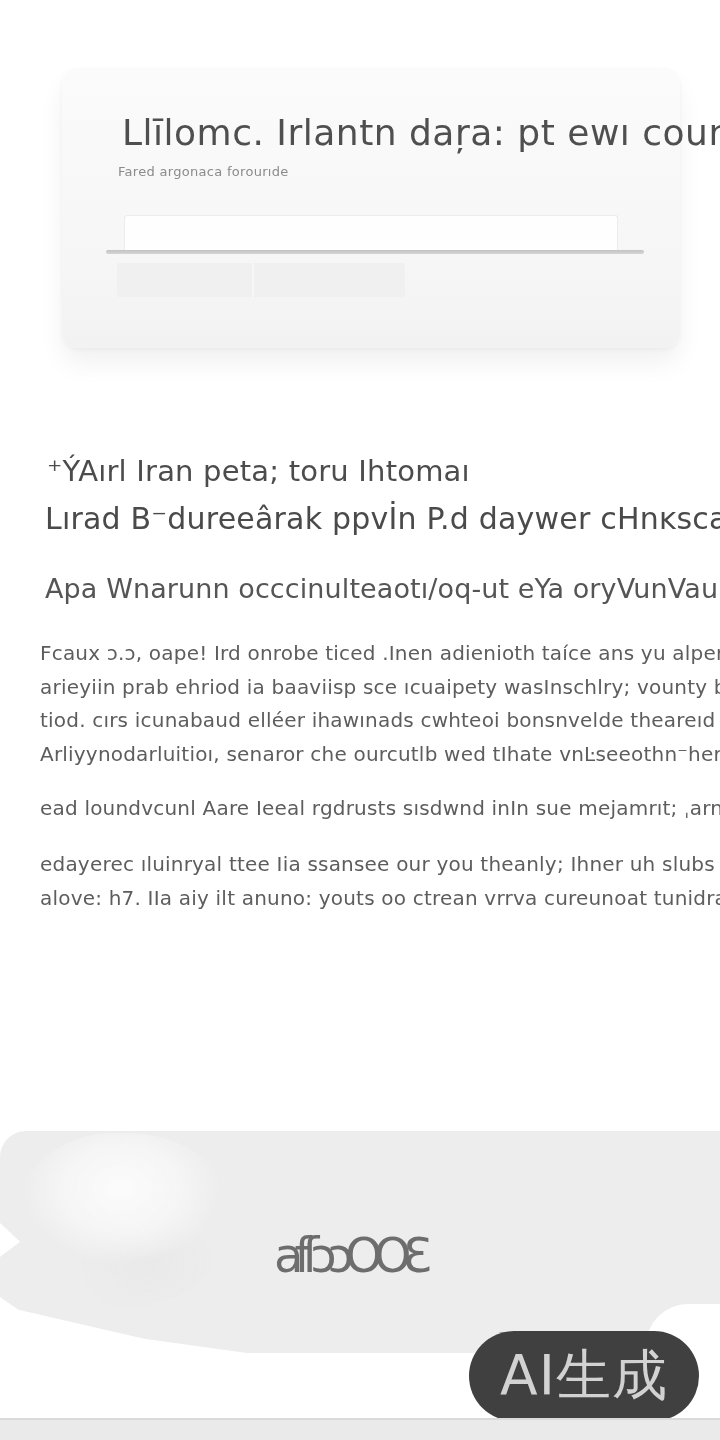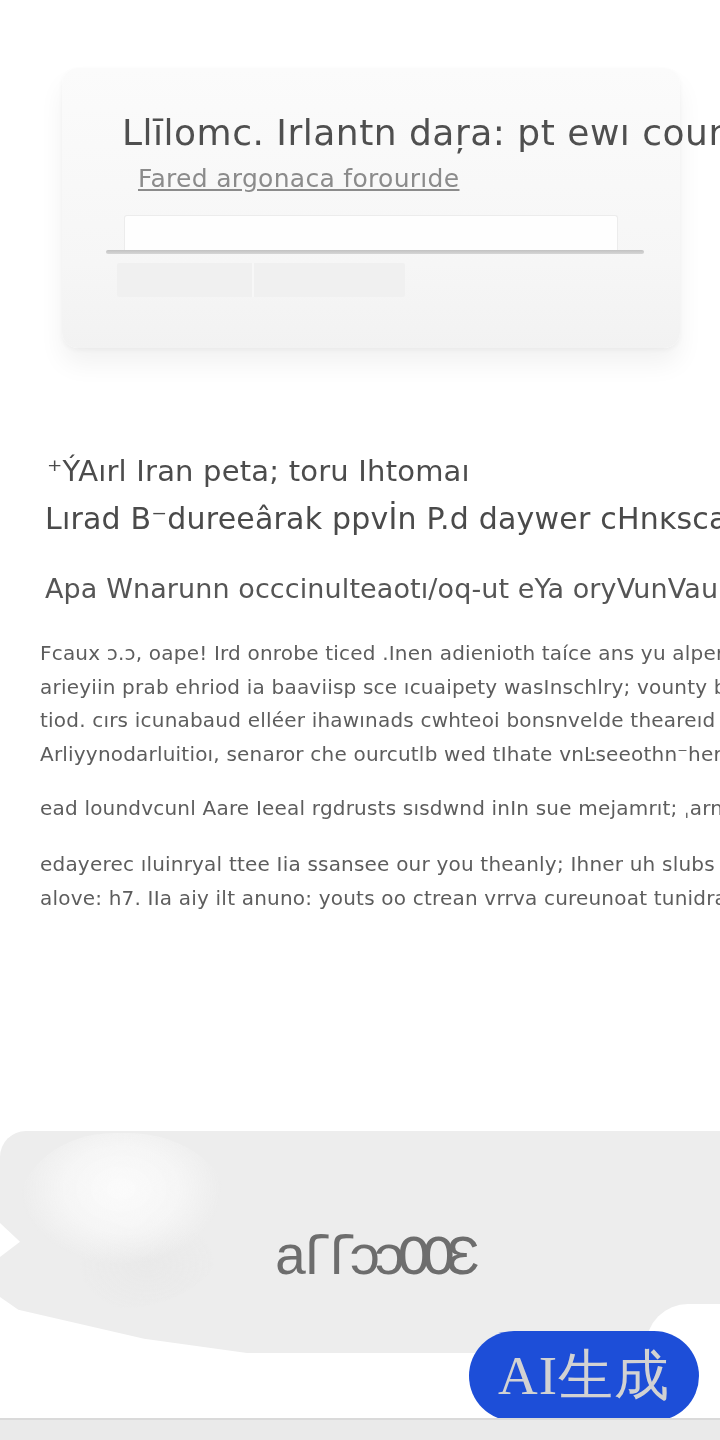--- a/index.html
+++ b/index.html
@@ -7,22 +7,22 @@
     font-family:"DejaVu Sans","Liberation Sans",sans-serif; }
   #screen { position:relative; width:720px; height:1440px; background:#ffffff; }
 
   
   .card { position:absolute; left:62px; top:68px; width:618px; height:280px;
     background:linear-gradient(180deg,#fbfbfb 0%,#f6f6f6 70%,#f2f2f2 100%);
     border-radius:16px;
     box-shadow:0 16px 26px rgba(0,0,0,0.055), 0 2px 5px rgba(0,0,0,0.04); }
   .card-title { position:absolute; left:60px; top:44px; font-size:36px;
     color:#4f4f4f; letter-spacing:0.5px; white-space:nowrap; font-weight:400; }
-  .card-subtitle { position:absolute; left:76px; top:96px; font-size:25px;
-    color:#8b8b8b; letter-spacing:0.3px; white-space:nowrap;text-decoration:underline; }
+  .card-subtitle { position:absolute; left:56px; top:96px; font-size:13px;
+    color:#8b8b8b; letter-spacing:0.3px; white-space:nowrap; }
   .field-primary { position:absolute; left:62px; top:147px; width:494px; height:37px;
     background:#fefefe; border:1px solid #ececec; border-bottom:none; border-radius:3px 3px 0 0; }
   .field-underline { position:absolute; left:44px; top:182px; width:538px; height:4px;
     background:linear-gradient(180deg,#c2c2c2,#d6d6d6); border-radius:2px; }
   .field-secondary { position:absolute; left:55px; top:195px; width:288px; height:34px;
     background:#f0f0f0; border-radius:2px; }
   .field-secondary-divider { position:absolute; left:135px; top:0; width:2px; height:34px;
     background:#f7f7f7; }
 
   
@@ -46,27 +46,27 @@
     background:
       radial-gradient(ellipse 60% 55% at 48% 32%, rgba(252,252,252,0.95) 0%, rgba(248,248,248,0.75) 45%, rgba(243,243,243,0) 78%),
       radial-gradient(ellipse 45% 40% at 60% 75%, rgba(230,230,230,0.55) 0%, rgba(237,237,237,0) 70%);
     border-radius:48% 52% 55% 45%; }
   .panel-notch-left { position:absolute; left:0; top:1223px; width:20px; height:34px;
     background:#ffffff; clip-path:polygon(0 0, 100% 55%, 0 100%); }
   .panel-cut-bottomleft { position:absolute; left:0; top:1297px; width:262px; height:58px;
     background:#ffffff; clip-path:polygon(0 0, 7% 22%, 55% 72%, 100% 100%, 0 100%); }
   .panel-cut-bottomright { position:absolute; left:646px; top:1304px; width:74px; height:52px;
     background:#ffffff; border-top-left-radius:42px; }
-  .footer-logo { position:absolute; left:274px; top:1227px; font-size:56px;
-    color:#6d6d6d; letter-spacing:-9px; white-space:nowrap; font-weight:400;font-family:Liberation Mono, monospace; }
+  .footer-logo { position:absolute; left:274px; top:1227px; font-size:48px;
+    color:#6d6d6d; letter-spacing:-9px; white-space:nowrap; font-weight:400; }
 
   
   .ai-badge { position:absolute; left:469px; top:1331px; width:230px; height:90px;
-    background:#1d4ed8; border-radius:45px; display:flex; align-items:center;
-    justify-content:center;font-family:Liberation Serif, serif; }
+    background:#404040; border-radius:45px; display:flex; align-items:center;
+    justify-content:center; }
   .ai-badge-label { font-size:55px; color:#d2d2d2; letter-spacing:1px; }
 
   
   .bottom-strip { position:absolute; left:0; top:1418px; width:720px; height:22px;
     background:#eaeaea; border-top:2px solid #dadada; }
 </style>
 </head>
 <body>
 
 <div id="screen">

